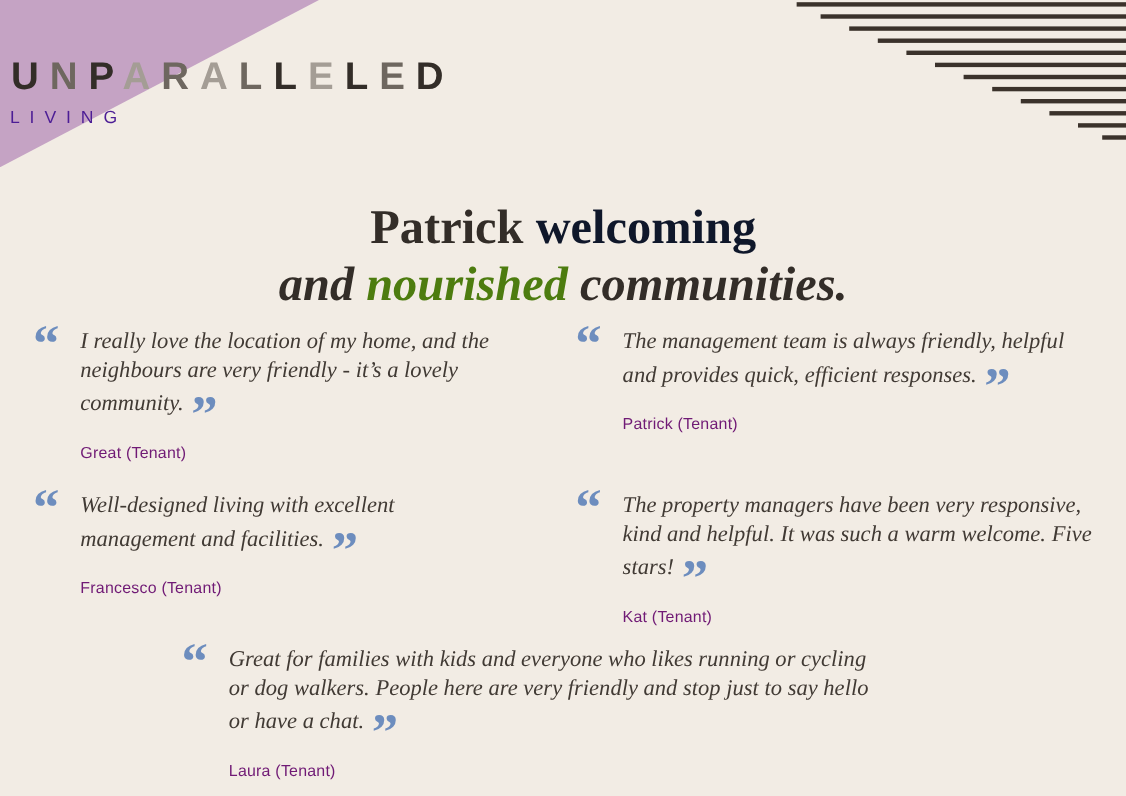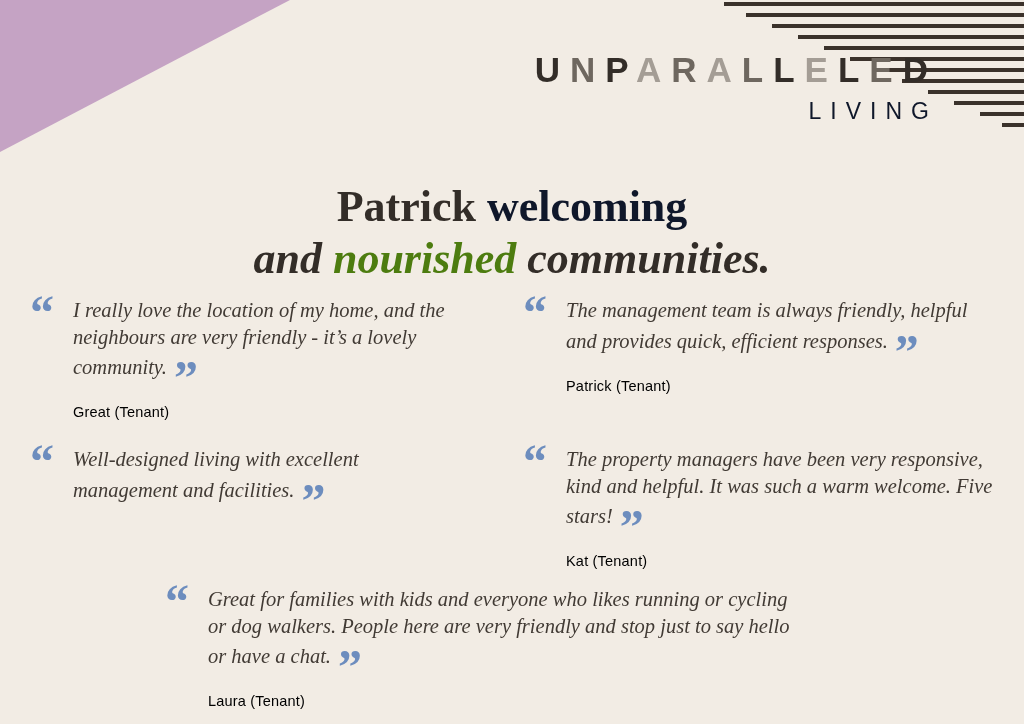--- a/index.html
+++ b/index.html
@@ -43,43 +43,43 @@
     pointer-events: none;
   }
   .corner-stripes svg { display: block; }
 
   
   .logo-block {
     position: absolute;
     top: 52px;
     left: 0;
     width: 938px;
-    text-align: right;
+    text-align: left;
     z-index: 3;
   }
   .logo-main {
     font-family: "Liberation Sans", sans-serif;
     font-size: 35px;
     font-weight: 700;
     letter-spacing: 10px;
     color: #3b342e;
     line-height: 1;
     margin: 0;
     padding-left: 10px;
   }
   .logo-main .lt-light { color: #a49d95; }
   .logo-main .lt-mid   { color: #6e675f; }
   .logo-main .lt-dark  { color: #332d28; }
   .logo-sub {
     margin-top: 13px;
     font-family: "Liberation Sans", sans-serif;
-    font-size: 23px;
+    font-size: 16px;
     font-weight: 400;
     letter-spacing: 9px;
-    color: #0f172a;
+    color: #4c1d95;
     padding-left: 9px;
     line-height: 1;
   }
 
   
   .headline {
     position: absolute;
     top: 152px;
     left: 0;
     width: 1024px;
@@ -137,21 +137,21 @@
     font-size: 48px;
     vertical-align: -16px;
     margin-left: 7px;
     position: relative;
     top: 4px;
   }
   .quote-attr {
     margin: 6px 0 0 43px;
     font-family: "Liberation Sans", sans-serif;
     font-size: 14.5px;
-    color: #000000;
+    color: #701a75;
     letter-spacing: 0.2px;
   }
 
   
   .q-anita      { left: 30px;  top: 14px;  width: 440px; }
   .q-patrick    { left: 523px; top: 14px;  width: 450px; }
   .q-francesco  { left: 30px;  top: 163px; width: 420px; }
   .q-kat        { left: 523px; top: 163px; width: 470px; }
   .q-laura      { left: 165px; top: 303px; width: 640px; }
 </style>
@@ -206,20 +206,21 @@
       <p class="quote-body">
         <span class="qmark qmark-open">“</span><span>The management team is always friendly, helpful and provides quick, efficient responses.</span><span class="qmark qmark-close">”</span>
       </p>
       <div class="quote-attr">Patrick (Tenant)</div>
     </div>
 
     <div class="quote q-francesco">
       <p class="quote-body">
         <span class="qmark qmark-open">“</span><span>Well-designed living with excellent management and facilities.</span><span class="qmark qmark-close">”</span>
       </p>
+      <div class="quote-attr">Francesco (Tenant)</div>
     </div>
 
     <div class="quote q-kat">
       <p class="quote-body">
         <span class="qmark qmark-open">“</span><span>The property managers have been very responsive, kind and helpful. It was such a warm welcome. Five stars!</span><span class="qmark qmark-close">”</span>
       </p>
       <div class="quote-attr">Kat (Tenant)</div>
     </div>
 
     <div class="quote q-laura">

